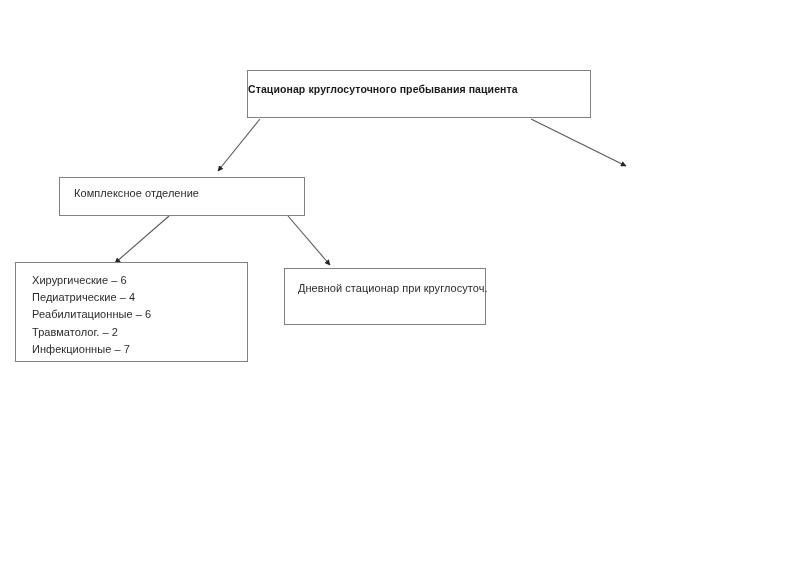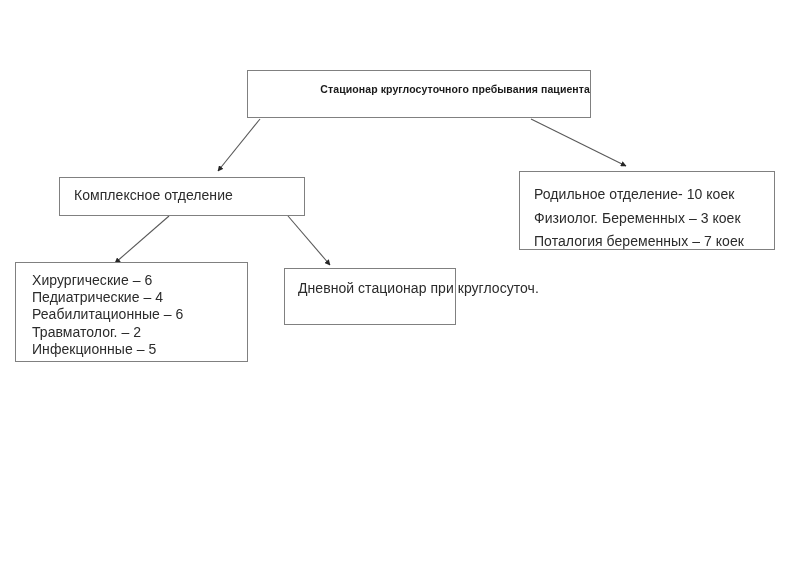--- a/index.html
+++ b/index.html
@@ -32,38 +32,38 @@
     background: #ffffff;
     z-index: 2;
   }
   .node-title {
     font-size: 10.5px;
     font-weight: bold;
     color: #1a1a1a;
     letter-spacing: 0.1px;
   }
   .node-line {
-    font-size: 14px;
+    font-size: 11px;
     color: #2b2b2b;
     white-space: nowrap;
     letter-spacing: 0.05px;
   }
   
   #node-root {
     left: 247px;
     top: 70px;
     width: 344px;
     height: 48px;
   }
   #node-root .node-title {
     position: absolute;
     left: 0;
     right: 0;
     top: 12px;
-    text-align: right;
+    text-align: left;
   }
   
   #node-complex {
     left: 59px;
     top: 177px;
     width: 246px;
     height: 39px;
   }
   #node-complex .node-line {
     position: absolute;
@@ -89,21 +89,21 @@
     height: 100px;
     padding: 9px 0 4px 16px;
   }
   #node-specialties .node-line {
     line-height: 17.2px;
   }
   
   #node-dayhospital {
     left: 284px;
     top: 268px;
-    width: 172px;
+    width: 202px;
     height: 57px;
     padding: 10px 15px 0 13px;
   }
   #node-dayhospital .node-line {
     line-height: 18px;
   }
 </style>
 </head>
 <body>
 
@@ -122,31 +122,26 @@
   </svg>
 
   <div class="node" id="node-root">
     <div class="node-title">Стационар круглосуточного пребывания пациента</div>
   </div>
 
   <div class="node" id="node-complex">
     <div class="node-line">Комплексное отделение</div>
   </div>
 
-  <div class="node" id="node-maternity">
-    <div class="node-line">Родильное отделение- 10 коек</div>
-    <div class="node-line">Физиолог. Беременных – 3 коек</div>
-    <div class="node-line">Поталогия беременных – 7 коек</div>
-  </div>
 
   <div class="node" id="node-specialties">
     <div class="node-line">Хирургические – 6</div>
     <div class="node-line">Педиатрические – 4</div>
     <div class="node-line">Реабилитационные – 6</div>
     <div class="node-line">Травматолог. – 2</div>
-    <div class="node-line">Инфекционные – 5</div>
+    <div class="node-line">Инфекционные – 7</div>
   </div>
 
   <div class="node" id="node-dayhospital">
     <div class="node-line">Дневной стационар при круглосуточ.</div>
   </div>
 
 </div>
 
 </body></html>

